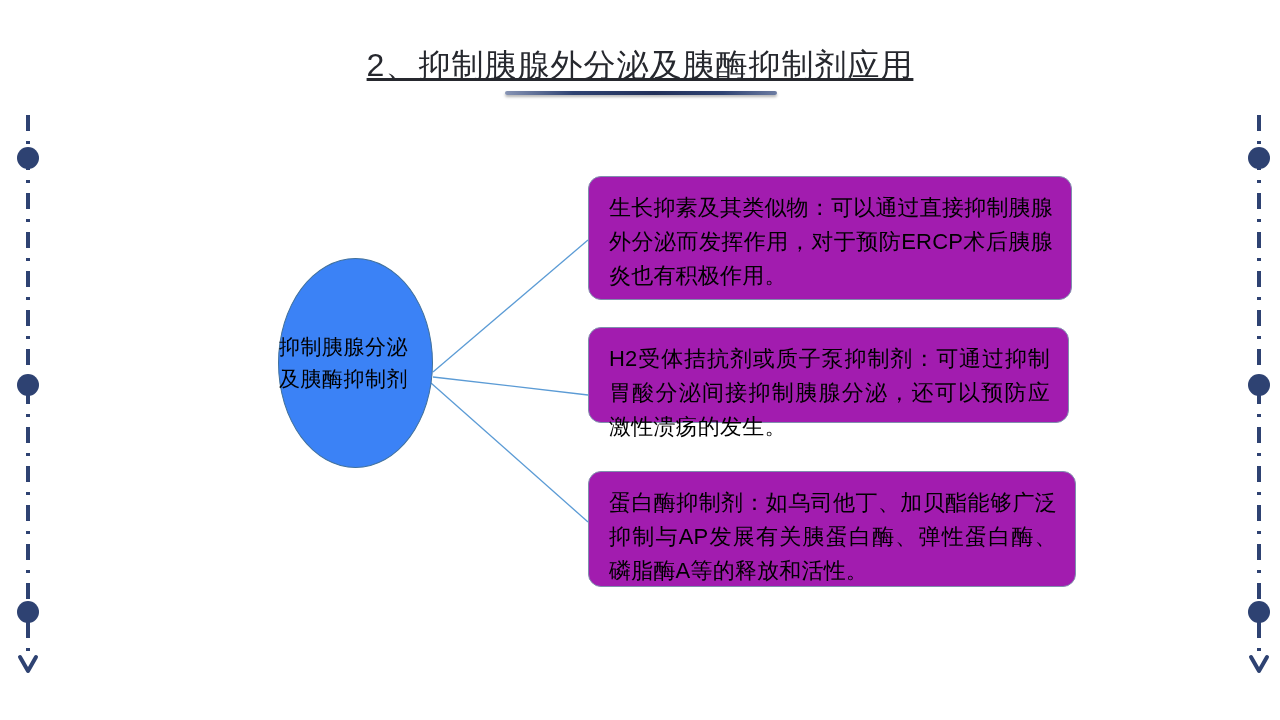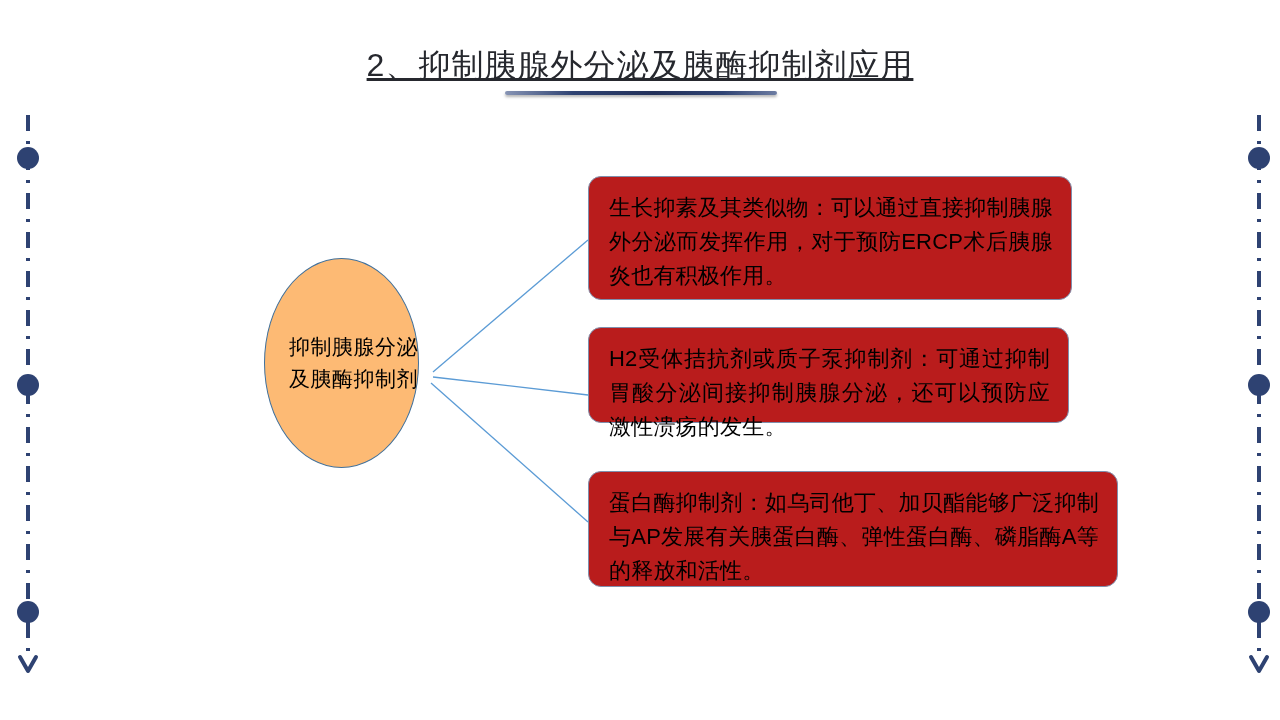--- a/index.html
+++ b/index.html
@@ -58,62 +58,62 @@
     left: 0;
     top: 0;
     width: 1280px;
     height: 720px;
     pointer-events: none;
   }
 
   
   #central-node {
     position: absolute;
-    left: 264px;
+    left: 278px;
     top: 258px;
     width: 155px;
     height: 210px;
     border-radius: 50%;
-    background: #fdba74;
+    background: #3b82f6;
     border: 1.3px solid #41719c;
     box-sizing: border-box;
     display: flex;
     align-items: center;
-    justify-content: flex-end;
+    justify-content: flex-start;
   }
   #central-node-label {
     font-size: 21px;
     line-height: 32px;
     color: #000000;
     text-align: center;
     letter-spacing: 0.5px;
     white-space: pre-line;
   }
 
   
   .content-box {
     position: absolute;
-    background: #b91c1c;
+    background: #a21caf;
     border: 1.6px solid #7f8fad;
     border-radius: 13px;
     box-sizing: border-box;
     padding: 14px 18px 12px 20px;
   }
   .content-box-text {
     font-size: 22px;
     line-height: 34px;
     color: #000000;
     letter-spacing: 0.2px;
     text-align: justify;
     text-justify: inter-character;
   }
 
   #box-1 { left: 588px; top: 176px;  width: 484px; height: 124px; }
   #box-2 { left: 588px; top: 327px;  width: 481px; height: 96px; }
-  #box-3 { left: 588px; top: 471px;  width: 530px; height: 116px; }
+  #box-3 { left: 588px; top: 471px;  width: 488px; height: 116px; }
 </style>
 </head>
 <body>
 
 <div id="slide-title">2、抑制胰腺外分泌及胰酶抑制剂应用</div>
 
 <div id="title-underline"></div>
 
 <div class="rail rail-left">
   <svg width="30" height="560" viewBox="0 0 30 560" xmlns="http://www.w3.org/2000/svg">

